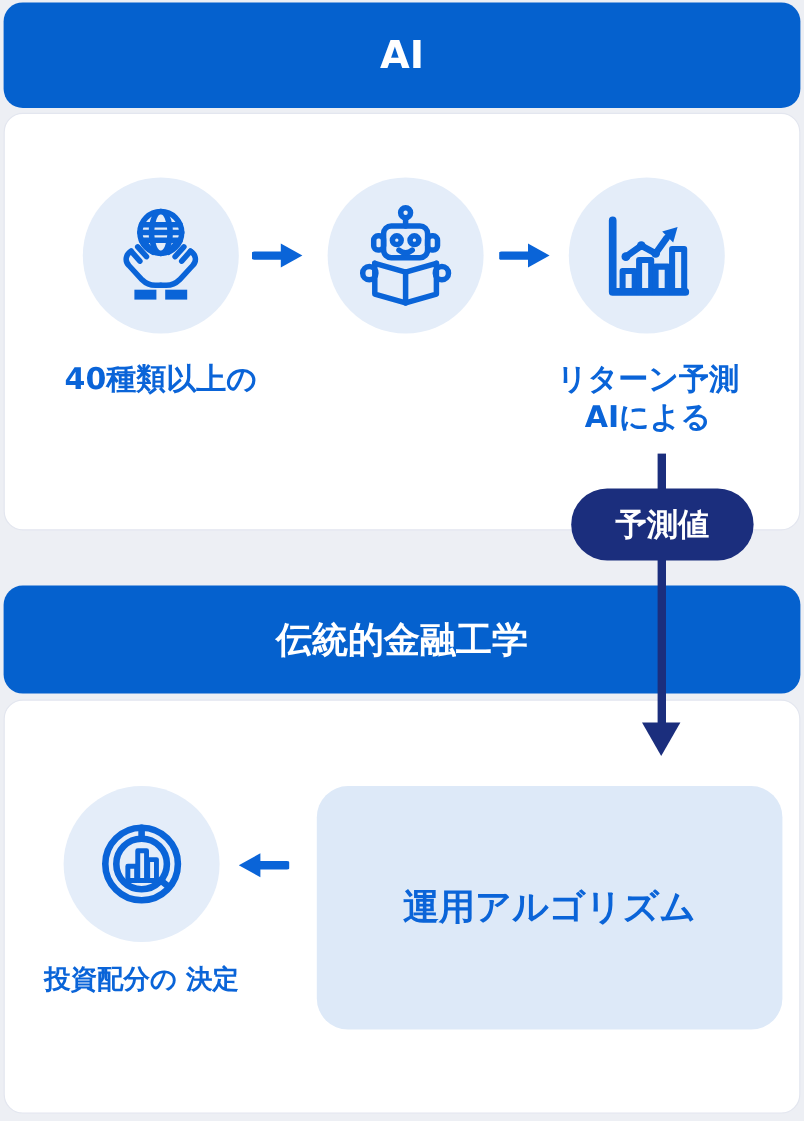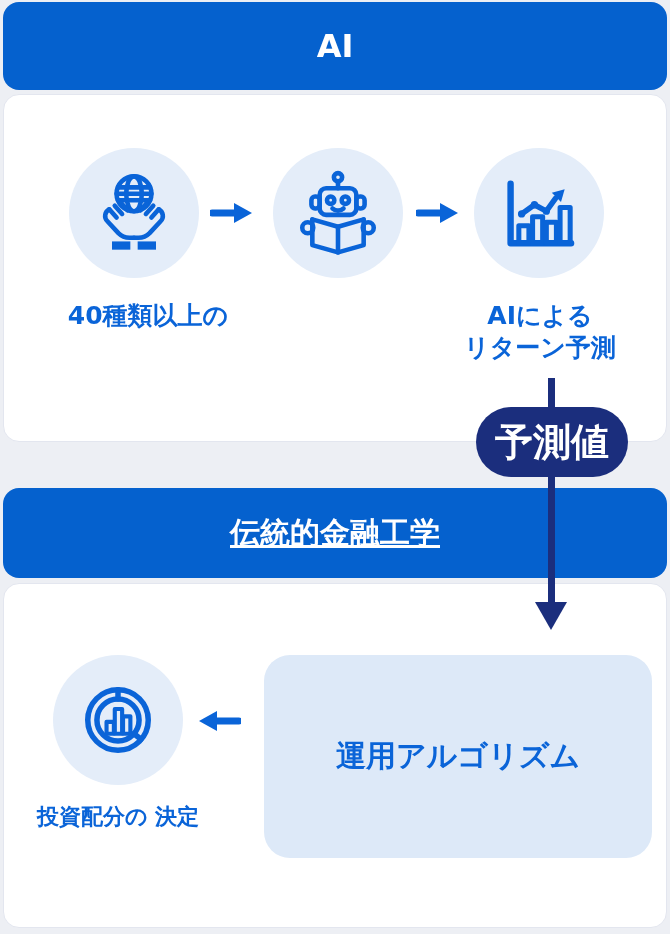--- a/index.html
+++ b/index.html
@@ -6,41 +6,41 @@
     --band:#0561ce; --accent:#0a64d8; --navy:#1b2e7d;
     --circle-bg:#e4edf9; --box-bg:#dde9f8; --page-bg:#edeff4;
     --card-bg:#ffffff; --card-border:#e3e6ef;
   }
   html,body{margin:0;padding:0;}
   body{font-family:"DejaVu Sans","Liberation Sans",sans-serif;background:var(--page-bg);}
   .page{position:relative;width:670px;height:934px;background:var(--page-bg);overflow:hidden;}
   .band{position:absolute;left:3px;width:664px;background:var(--band);border-radius:16px;
         display:flex;align-items:center;justify-content:center;color:#fff;font-weight:bold;}
   .band1{top:2px;height:88px;font-size:32px;}
-  .band2{top:488px;height:90px;font-size:30px;text-decoration:underline;}
+  .band2{top:488px;height:90px;font-size:30px;}
   .card{position:absolute;left:3px;width:664px;background:var(--card-bg);
         border:1px solid var(--card-border);border-radius:16px;box-sizing:border-box;}
   .card1{top:94px;height:348px;}
   .card2{top:583px;height:345px;}
   .circle{position:absolute;width:130px;height:130px;border-radius:50%;background:var(--circle-bg);
           display:flex;align-items:center;justify-content:center;}
   .c1{left:69px;top:148px}.c2{left:273px;top:148px}.c3{left:474px;top:148px}.c4{left:53px;top:655px}
   .step-label{position:absolute;top:300px;text-align:center;color:var(--accent);
               font-weight:bold;font-size:25px;line-height:32px;}
-  .l1{left:23px;width:250px}.l2{left:213px;width:250px}.l3{left:420px;width:240px}
+  .l1{left:9px;width:250px}.l2{left:213px;width:250px}.l3{left:420px;width:240px}
   .step-label .line{display:block;}
   .harrow{position:absolute;top:200px;}
   .a1{left:210px}.a2{left:416px}
   .larrow{position:absolute;left:197px;top:708px;}
   .vline{position:absolute;left:548px;top:378px;width:7px;height:226px;background:var(--navy);z-index:4;}
   .vhead{position:absolute;left:535px;top:602px;width:0;height:0;z-index:4;
          border-left:16px solid transparent;border-right:16px solid transparent;
          border-top:28px solid var(--navy);}
-  .pill{position:absolute;left:476px;top:407px;width:152px;height:70px;border-radius:35px;
-        background:var(--navy);color:#fff;font-size:38px;font-weight:bold;z-index:5;
+  .pill{position:absolute;left:476px;top:407px;width:152px;height:60px;border-radius:35px;
+        background:var(--navy);color:#fff;font-size:26px;font-weight:bold;z-index:5;
         display:flex;align-items:center;justify-content:center;}
   .algo{position:absolute;left:264px;top:655px;width:388px;height:203px;background:var(--box-bg);
         border-radius:26px;display:flex;flex-direction:column;align-items:center;
         justify-content:center;gap:14px;}
   .algo-title{font-size:30px;font-weight:bold;color:var(--accent);}
   .algo-sub{font-size:24px;color:var(--accent);}
   .alloc-label{position:absolute;left:0;top:800px;width:236px;text-align:center;
                font-size:22px;font-weight:bold;color:var(--accent);line-height:33px;}
   .icon-stroke{stroke:var(--accent);fill:none;stroke-width:5;stroke-linecap:round;stroke-linejoin:round;}
   .icon-fill{fill:var(--accent);stroke:none;}
@@ -115,22 +115,22 @@
         <rect x="71" y="42" width="11" height="39"></rect>
       </g>
       <path d="M29 49 L43 39 L56 46 L66 32" class="icon-stroke" style="stroke-width:6"></path>
       <circle cx="29" cy="49" r="4" class="icon-fill"></circle>
       <circle cx="43" cy="39" r="4" class="icon-fill"></circle>
       <circle cx="56" cy="46" r="4" class="icon-fill"></circle>
       <path d="M76 22 L72 36 L62 26 Z" class="icon-fill"></path>
     </svg>
   </div>
   <div class="step-label l3">
+    <span class="line">リターン予測</span>
     <span class="line">AIによる</span>
-    <span class="line">リターン予測</span>
   </div>
 
   <div class="vline"></div>
   <div class="vhead"></div>
 
   <div class="pill">
     <span>予測値</span>
   </div>
 
   <div class="band band2">

